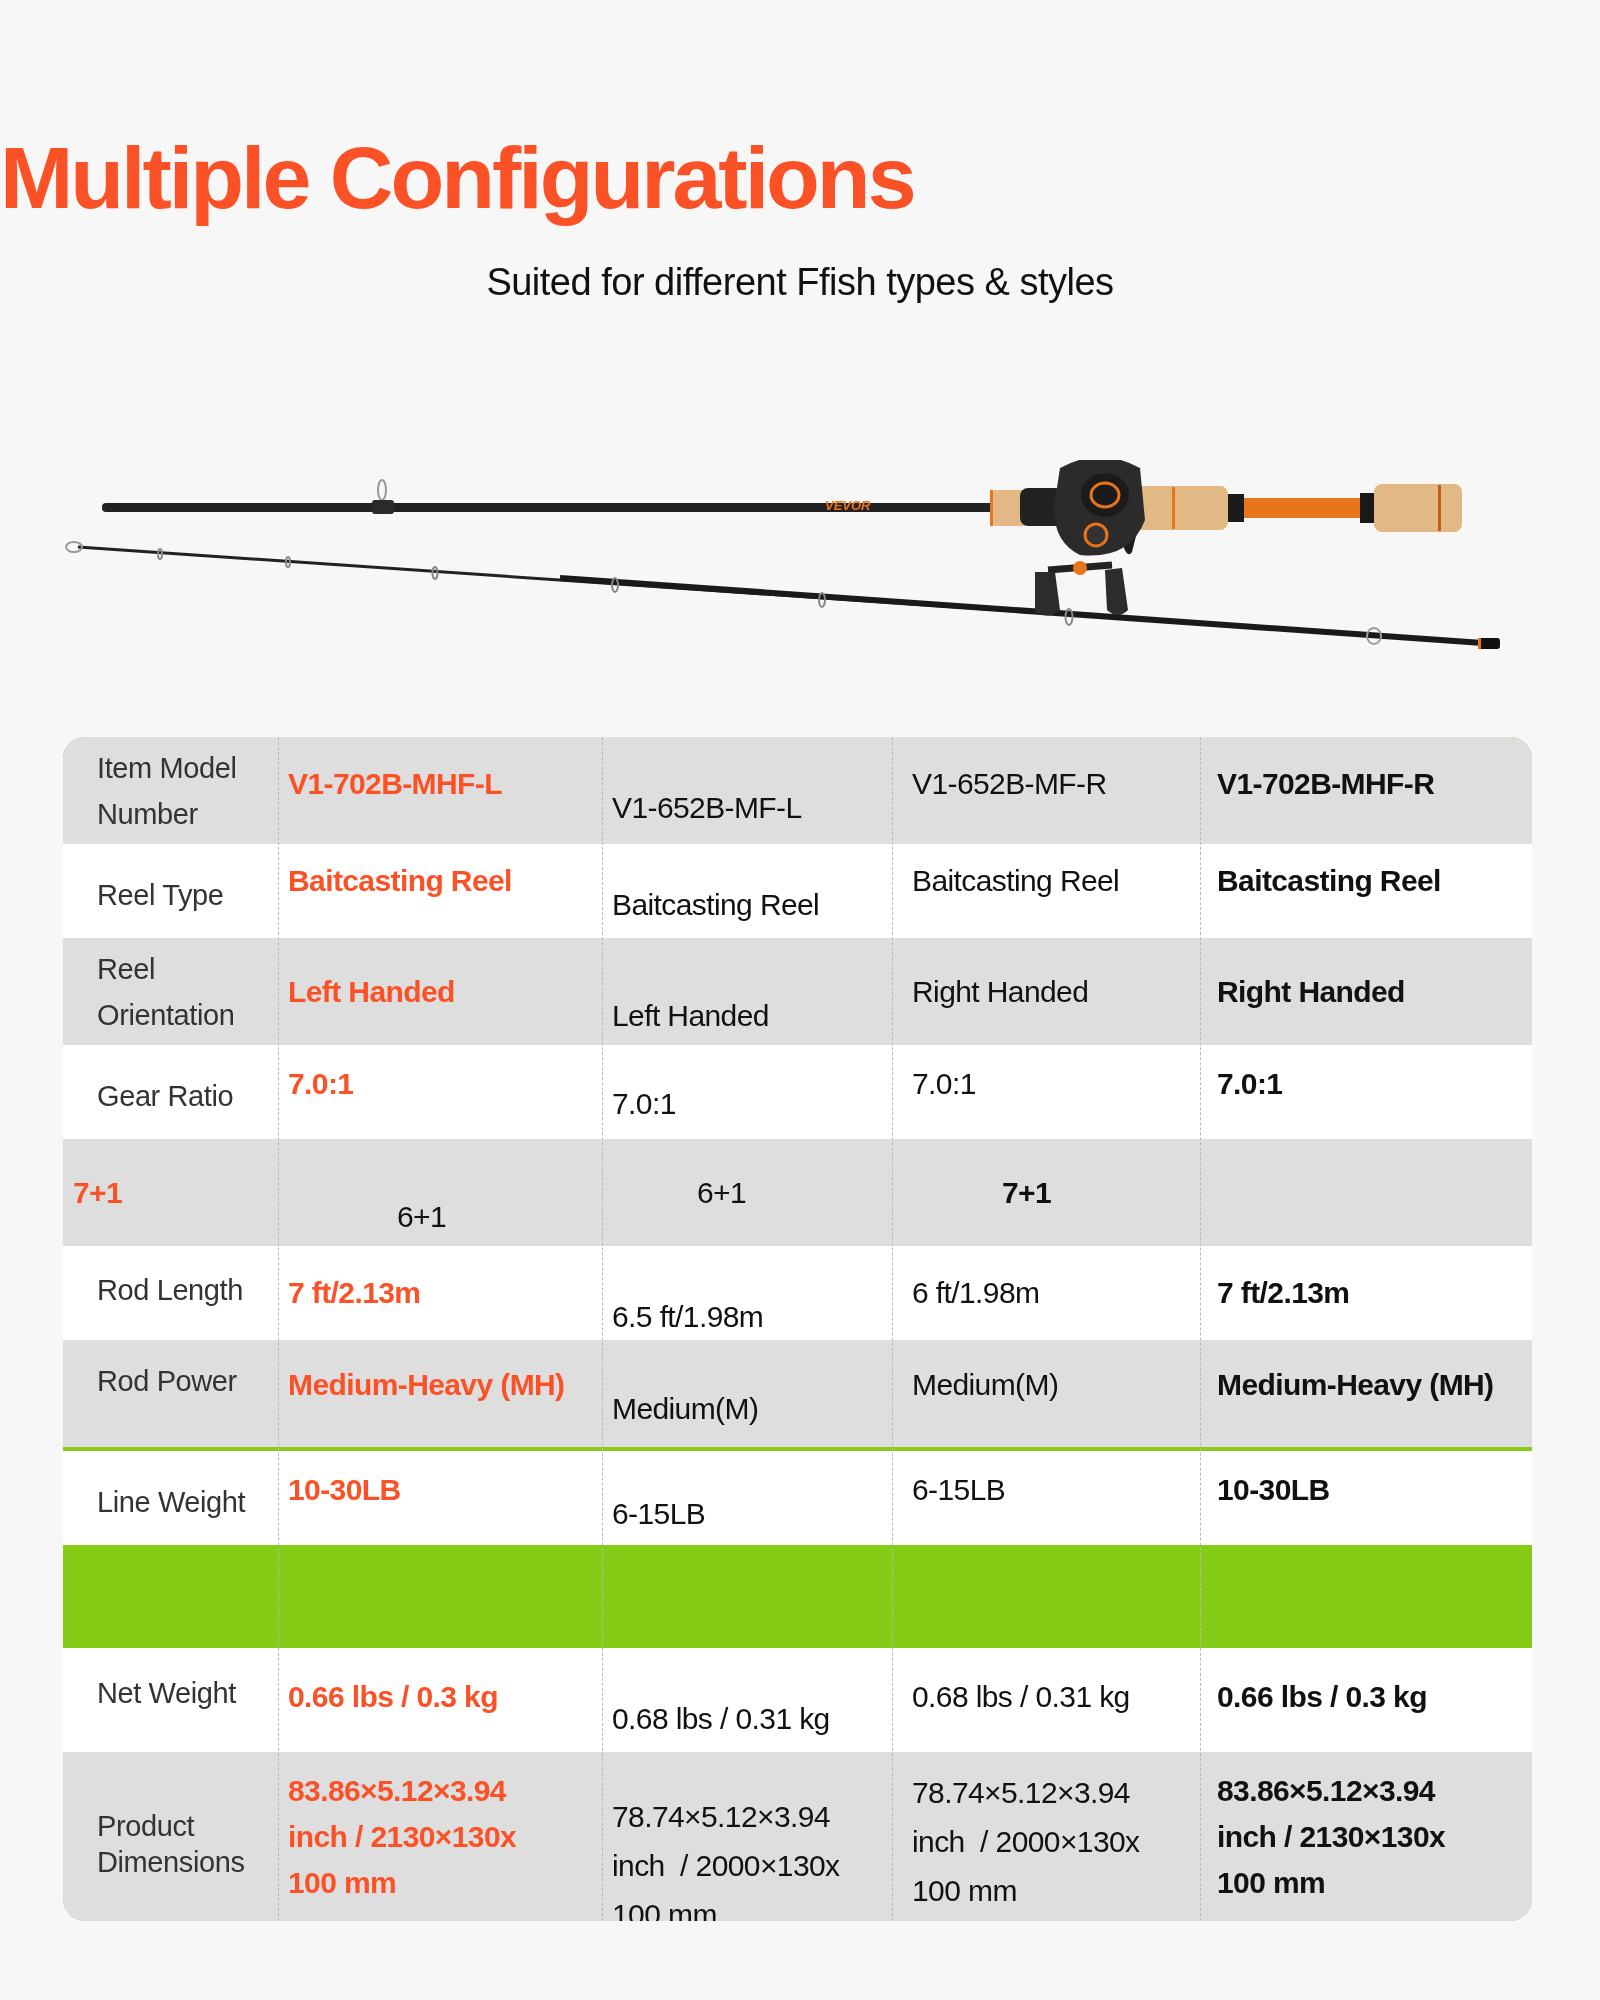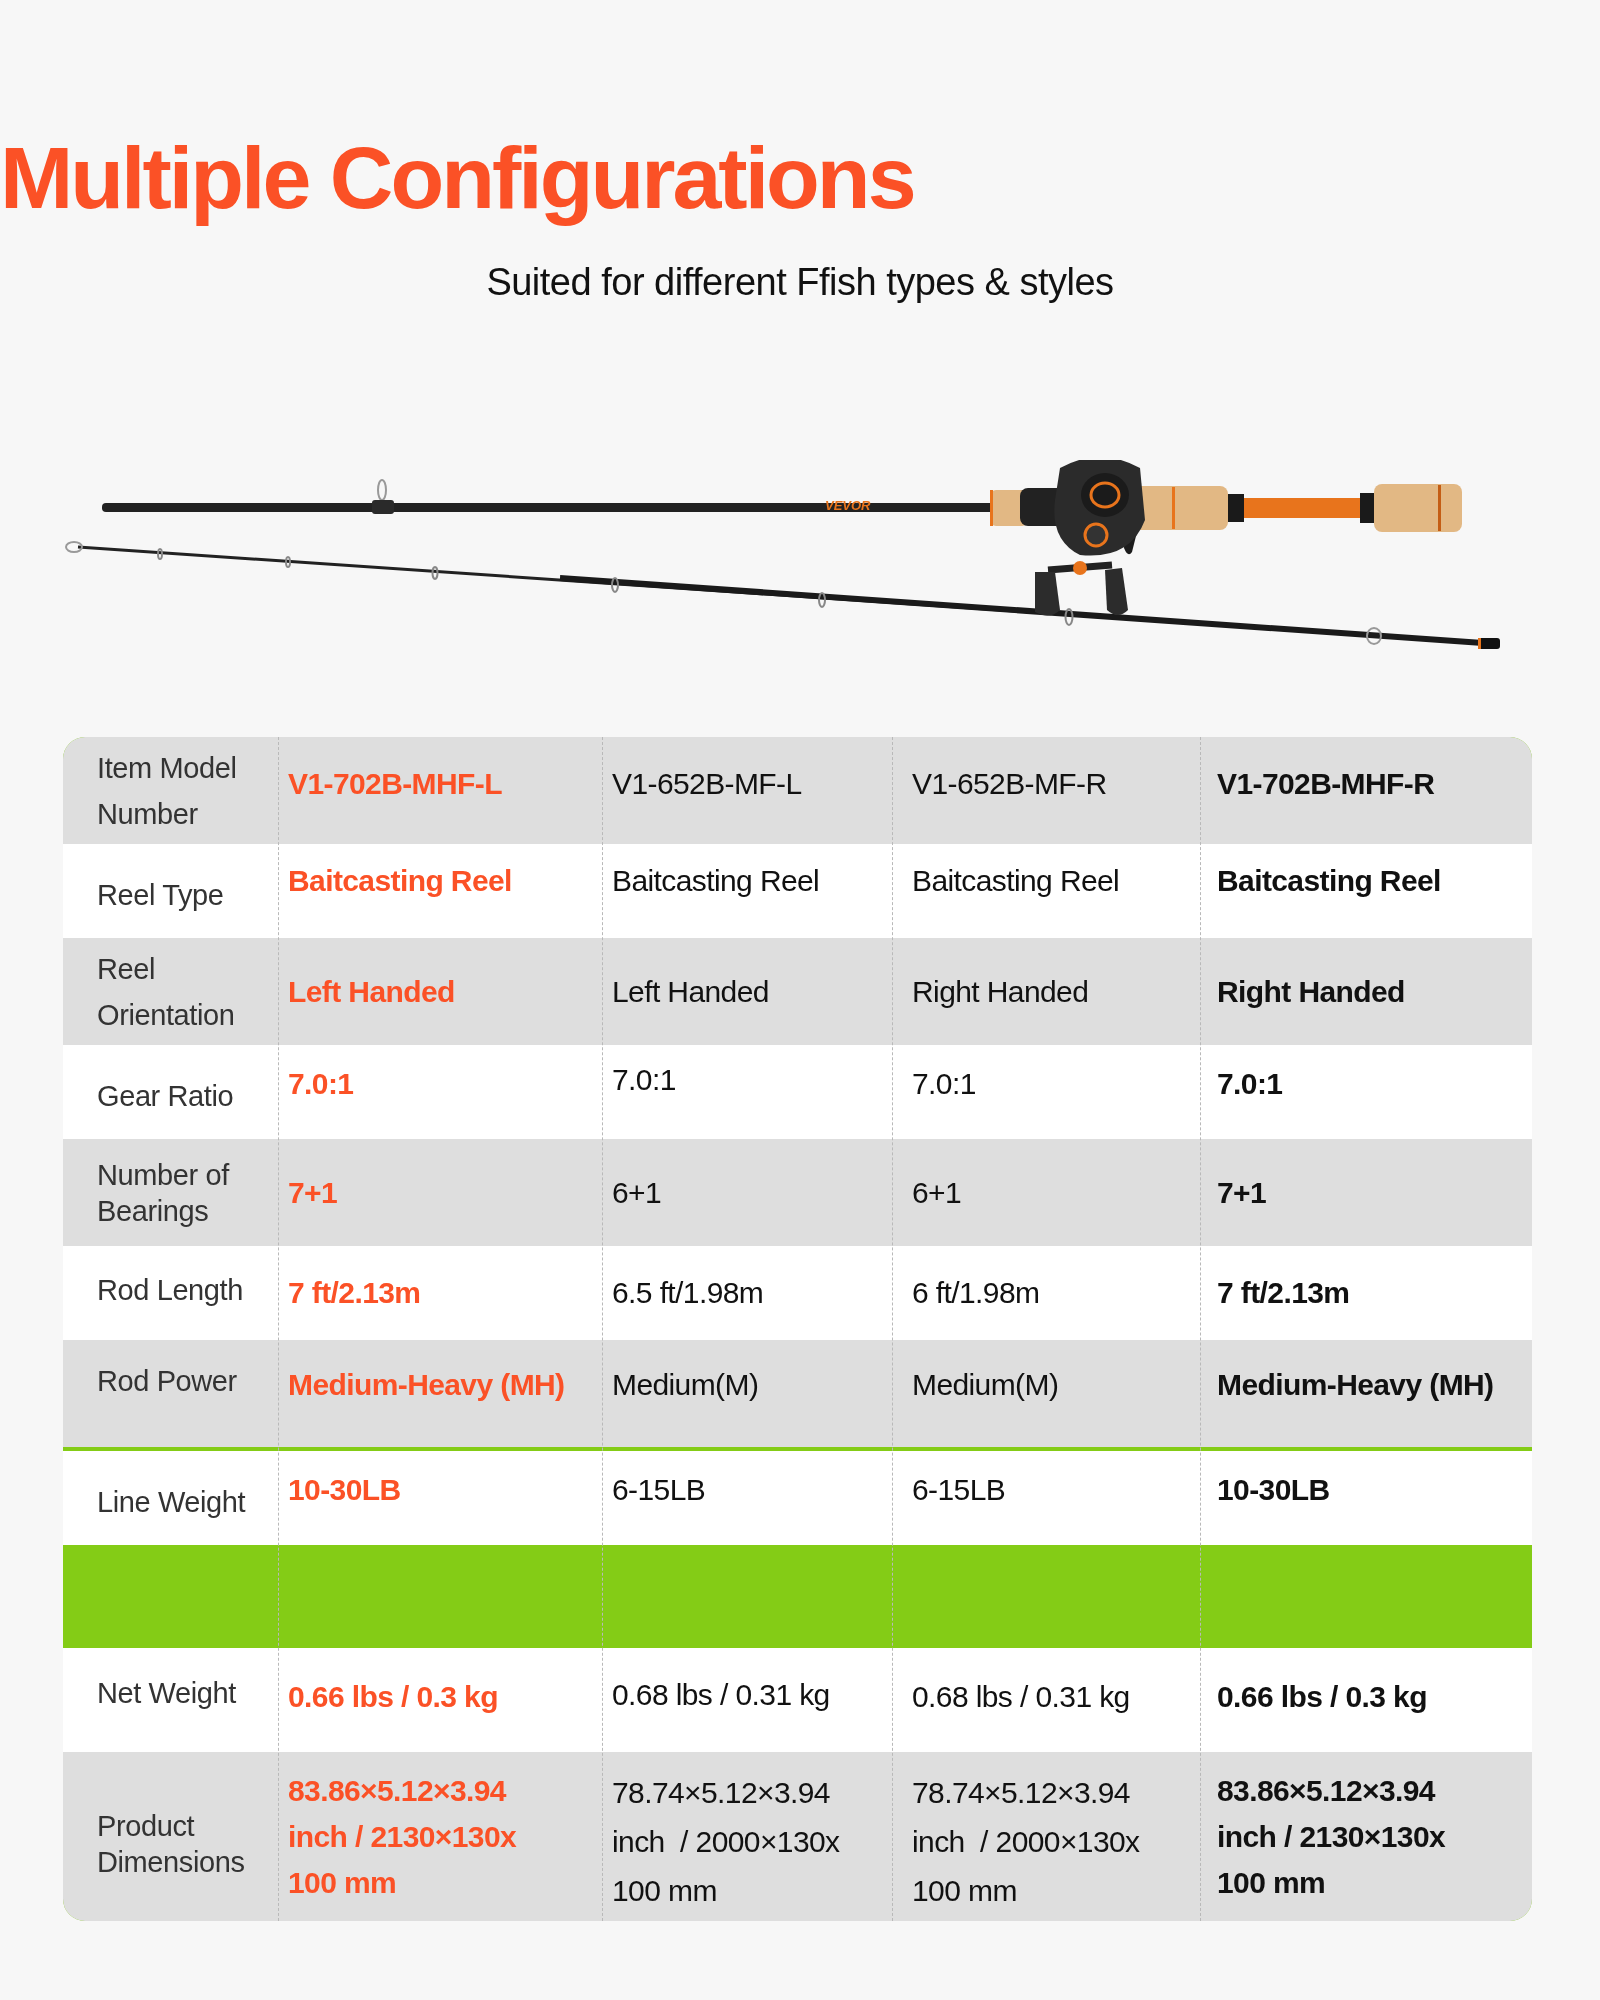--- a/index.html
+++ b/index.html
@@ -25,21 +25,21 @@
     }
     .row { position: absolute; left: 0; width: 100%; display: flex; }
     .row.gray { background: #dedede; }
     .row.white { background: #ffffff; }
     .cell {
       position: relative; height: 100%; display: flex; align-items: center;
       font-size: 30px; color: #111; letter-spacing: -0.6px; line-height: 38px;
     }
     .cell.label { width: 215px; padding-left: 34px; color: #333; font-size: 29px; letter-spacing: -0.4px; }
     .cell.c1 { width: 324px; padding-left: 10px; color: #fb5126; font-weight: bold; }
-    .cell.c2 { width: 290px; padding-left: 10px; }
+    .cell.c2 { width: 290px; padding-left: 10px; margin-top: 24px; }
     .cell.c3 { width: 308px; padding-left: 20px; }
     .cell.c4 { width: 332px; padding-left: 17px; font-weight: bold; }
     .cell.top { align-items: flex-start; padding-top: 22px; }
     .cell.multiline { flex-direction: column; align-items: flex-start; justify-content: center; }
     .cell.multiline span { display: block; line-height: 46px; }
     .divider {
       position: absolute; top: 0; width: 0; height: 1184px;
       border-left: 1.5px dashed #b9b9b9; z-index: 2;
     }
   </style>
@@ -131,24 +131,20 @@
 
   <div class="row white" style="top:308px; height:94px;">
     <div class="cell label" style="padding-top:8px">Gear Ratio</div>
     <div class="cell c1 top" style="padding-top:20px">7.0:1</div>
     <div class="cell c2 top" style="padding-top:16px">7.0:1</div>
     <div class="cell c3 top" style="padding-top:20px">7.0:1</div>
     <div class="cell c4 top" style="padding-top:20px">7.0:1</div>
   </div>
 
   <div class="row gray" style="top:402px; height:107px;">
-    <div class="cell label multiline">
-      <span style="line-height:36px">Number of</span>
-      <span style="line-height:36px">Bearings</span>
-    </div>
     <div class="cell c1">7+1</div>
     <div class="cell c2">6+1</div>
     <div class="cell c3">6+1</div>
     <div class="cell c4">7+1</div>
   </div>
 
   <div class="row white" style="top:509px; height:94px;">
     <div class="cell label" style="padding-bottom:6px">Rod Length</div>
     <div class="cell c1">7 ft/2.13m</div>
     <div class="cell c2">6.5 ft/1.98m</div>

